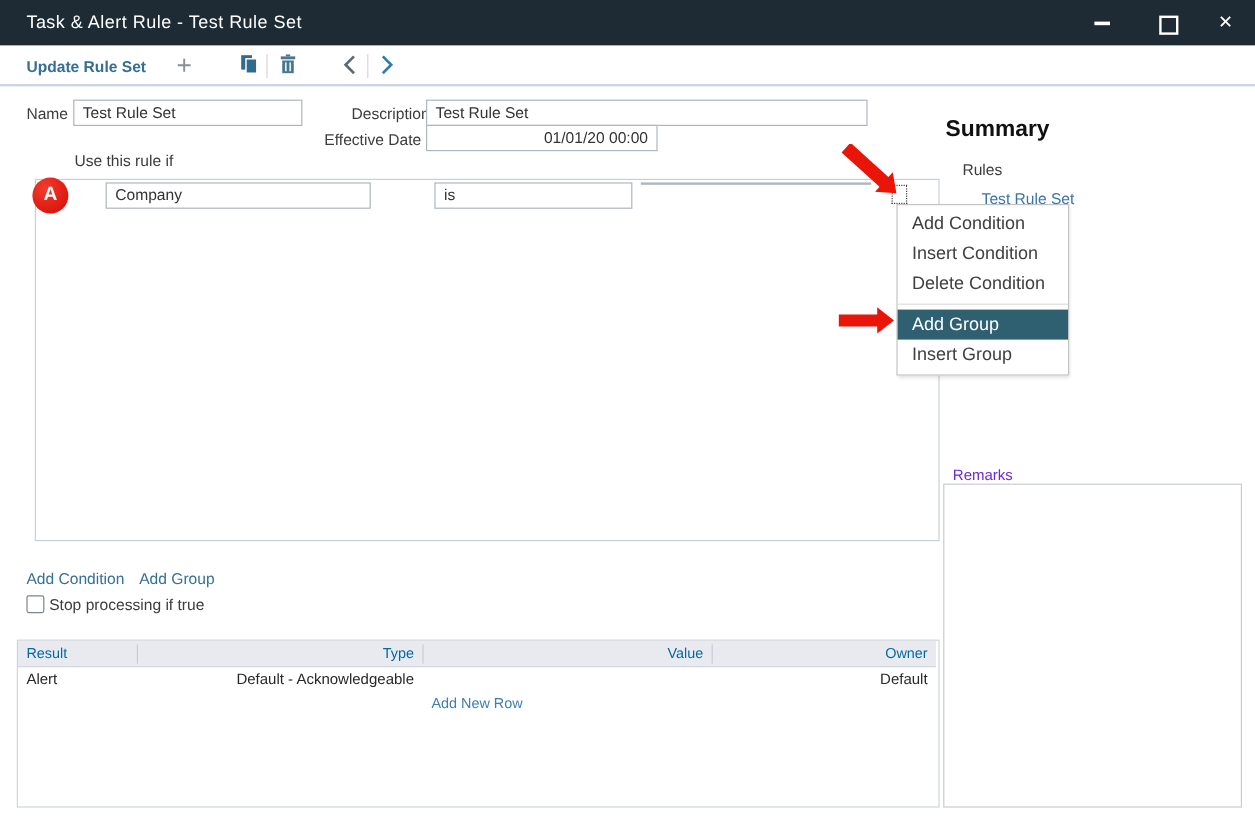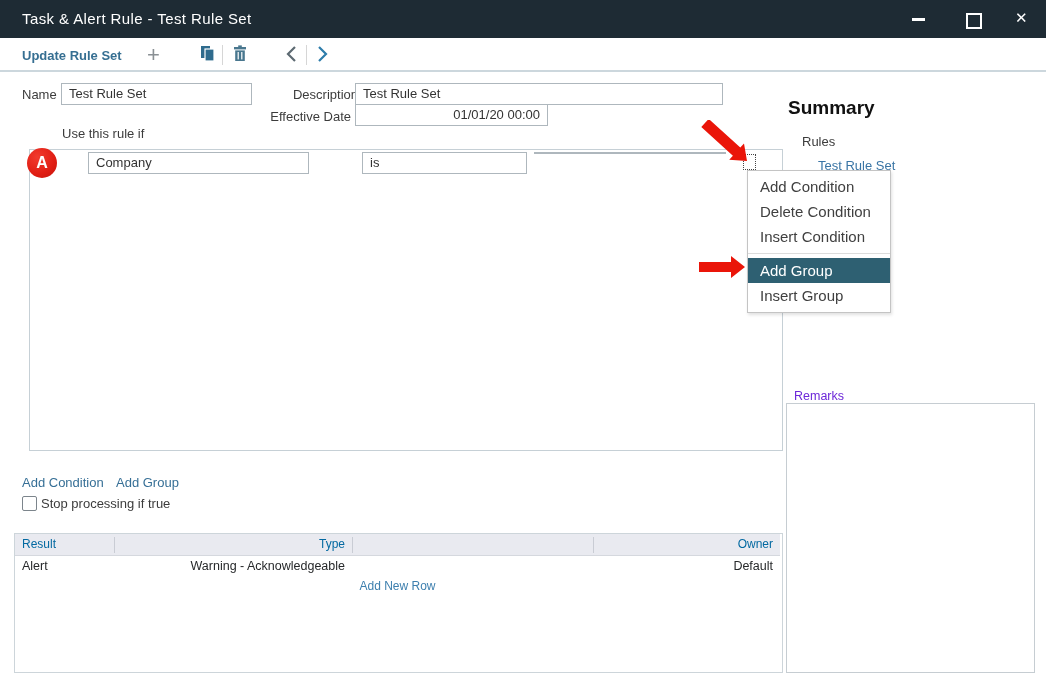--- a/index.html
+++ b/index.html
@@ -110,22 +110,22 @@
 
   <div class="abs badge">A</div>
 
   <div class="abs field" style="left:362px;top:152px;width:149px;">is</div>
   <div class="abs field" style="left:88px;top:152px;width:205px;">Company</div>
   <div class="abs field" style="left:534px;top:152px;width:176px;"></div>
   <div class="abs dotted-btn"></div>
 
   <div class="abs menu">
     <div class="menu-item">Add Condition</div>
+    <div class="menu-item">Insert Condition</div>
     <div class="menu-item">Delete Condition</div>
-    <div class="menu-item">Insert Condition</div>
     <div class="menu-sep"></div>
     <div class="menu-item hl">Add Group</div>
     <div class="menu-item">Insert Group</div>
   </div>
 
   <div class="abs" style="left:700px;top:120px;z-index:30;">
     <svg width="52" height="46" viewBox="0 0 52 46">
       <polygon points="1.3,7.1 32.9,35.7 29.2,39.8 47,41 44,23.5 40.3,27.5 8.7,-1.1" fill="#ea1509"></polygon>
     </svg>
   </div>
@@ -143,25 +143,26 @@
 
   <div class="abs link" style="left:22px;top:475px;">Add Condition</div>
   <div class="abs link" style="left:116px;top:475px;">Add Group</div>
   <div class="abs chk"></div>
   <div class="abs lbl" style="left:41px;top:496px;">Stop processing if true</div>
 
   <div class="abs tbl"></div>
   <div class="abs tbl-head"></div>
   <div class="abs th" style="left:22px;">Result</div>
   <div class="abs th" style="left:114px;width:231px;text-align:right;">Type</div>
+  <div class="abs th" style="left:352px;width:234px;text-align:right;">Value</div>
   <div class="abs th" style="left:593px;width:180px;text-align:right;">Owner</div>
   <div class="abs col-div" style="left:114px;"></div>
   <div class="abs col-div" style="left:352px;"></div>
   <div class="abs col-div" style="left:593px;"></div>
 
   <div class="abs td" style="left:22px;">Alert</div>
-  <div class="abs td" style="left:114px;width:231px;text-align:right;">Warning - Acknowledgeable</div>
+  <div class="abs td" style="left:114px;width:231px;text-align:right;">Default - Acknowledgeable</div>
   <div class="abs td" style="left:352px;width:234px;text-align:right;"></div>
   <div class="abs td" style="left:593px;width:180px;text-align:right;">Default</div>
 
   <div class="abs add-row-link">Add New Row</div>
 
 </div>
 
 </body></html>

